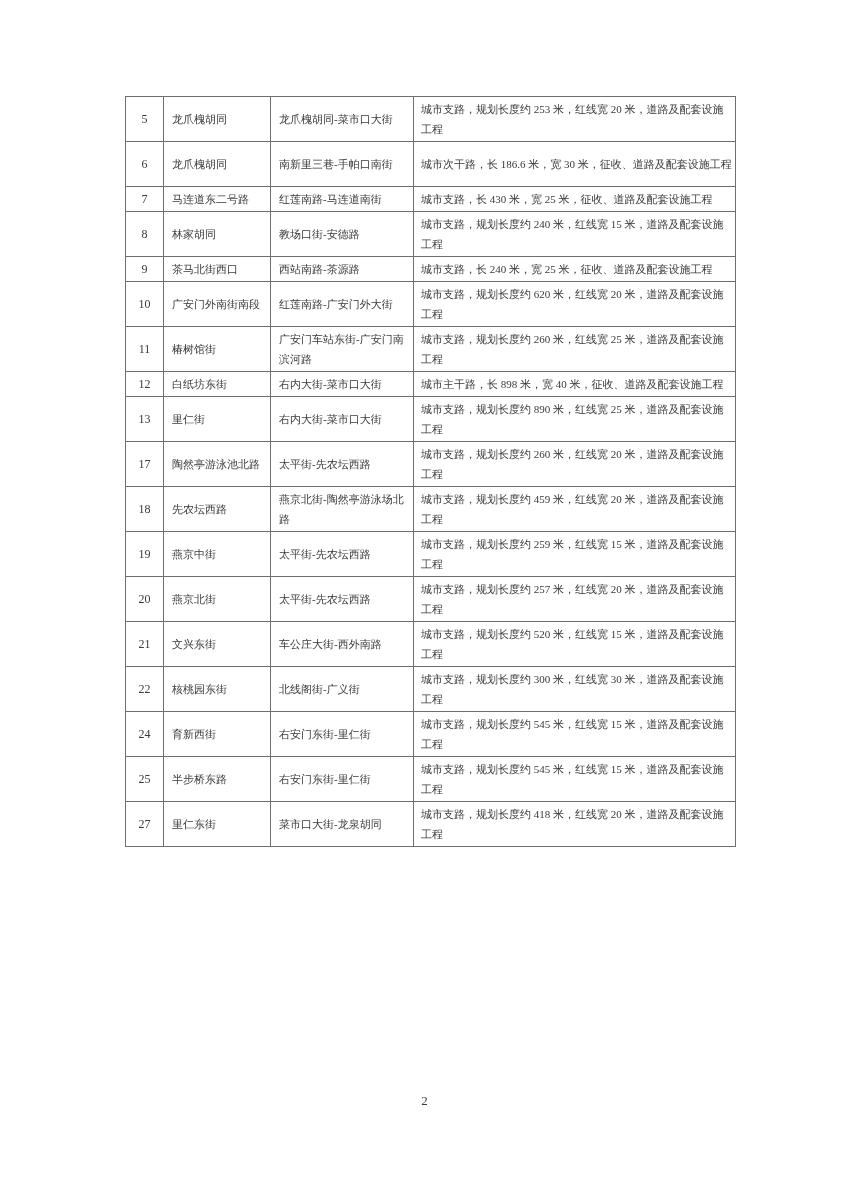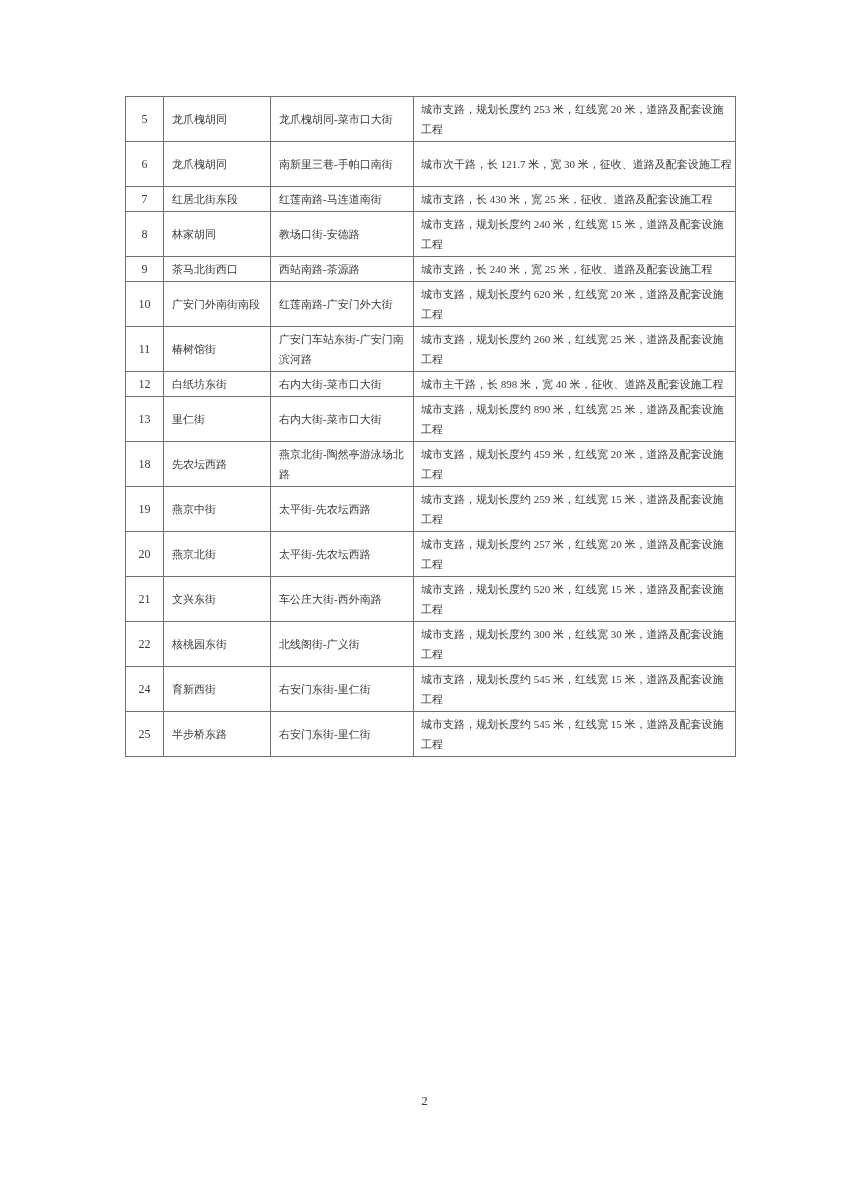--- a/index.html
+++ b/index.html
@@ -88,29 +88,29 @@
           <td class="no">
             <div class="cw">6</div>
           </td>
           <td class="name">
             <div class="cw">龙爪槐胡同</div>
           </td>
           <td class="range">
             <div class="cw">南新里三巷-手帕口南街</div>
           </td>
           <td class="desc">
-            <div class="cw">城市次干路，长 121.7 米，宽 30 米，征收、道路及配套设施工程</div>
+            <div class="cw">城市次干路，长 186.6 米，宽 30 米，征收、道路及配套设施工程</div>
           </td>
         </tr>
         <tr class="h1">
           <td class="no">
             <div class="cw">7</div>
           </td>
           <td class="name">
-            <div class="cw">红居北街东段</div>
+            <div class="cw">马连道东二号路</div>
           </td>
           <td class="range">
             <div class="cw">红莲南路-马连道南街</div>
           </td>
           <td class="desc">
             <div class="cw">城市支路，长 430 米，宽 25 米，征收、道路及配套设施工程</div>
           </td>
         </tr>
         <tr class="h2">
           <td class="no">
@@ -191,20 +191,34 @@
           </td>
           <td class="range">
             <div class="cw">右内大街-菜市口大街</div>
           </td>
           <td class="desc">
             <div class="cw">城市支路，规划长度约 890 米，红线宽 25 米，道路及配套设施工程</div>
           </td>
         </tr>
         <tr class="h2">
           <td class="no">
+            <div class="cw">17</div>
+          </td>
+          <td class="name">
+            <div class="cw">陶然亭游泳池北路</div>
+          </td>
+          <td class="range">
+            <div class="cw">太平街-先农坛西路</div>
+          </td>
+          <td class="desc">
+            <div class="cw">城市支路，规划长度约 260 米，红线宽 20 米，道路及配套设施工程</div>
+          </td>
+        </tr>
+        <tr class="h2">
+          <td class="no">
             <div class="cw">18</div>
           </td>
           <td class="name">
             <div class="cw">先农坛西路</div>
           </td>
           <td class="range">
             <div class="cw">燕京北街-陶然亭游泳场北路</div>
           </td>
           <td class="desc">
             <div class="cw">城市支路，规划长度约 459 米，红线宽 20 米，道路及配套设施工程</div>
@@ -285,18 +299,32 @@
             <div class="cw">25</div>
           </td>
           <td class="name">
             <div class="cw">半步桥东路</div>
           </td>
           <td class="range">
             <div class="cw">右安门东街-里仁街</div>
           </td>
           <td class="desc">
             <div class="cw">城市支路，规划长度约 545 米，红线宽 15 米，道路及配套设施工程</div>
+          </td>
+        </tr>
+        <tr class="h2">
+          <td class="no">
+            <div class="cw">27</div>
+          </td>
+          <td class="name">
+            <div class="cw">里仁东街</div>
+          </td>
+          <td class="range">
+            <div class="cw">菜市口大街-龙泉胡同</div>
+          </td>
+          <td class="desc">
+            <div class="cw">城市支路，规划长度约 418 米，红线宽 20 米，道路及配套设施工程</div>
           </td>
         </tr>
       </tbody>
   </table>
   <div class="page-number">2</div>
 </div>
 
 </body></html>

